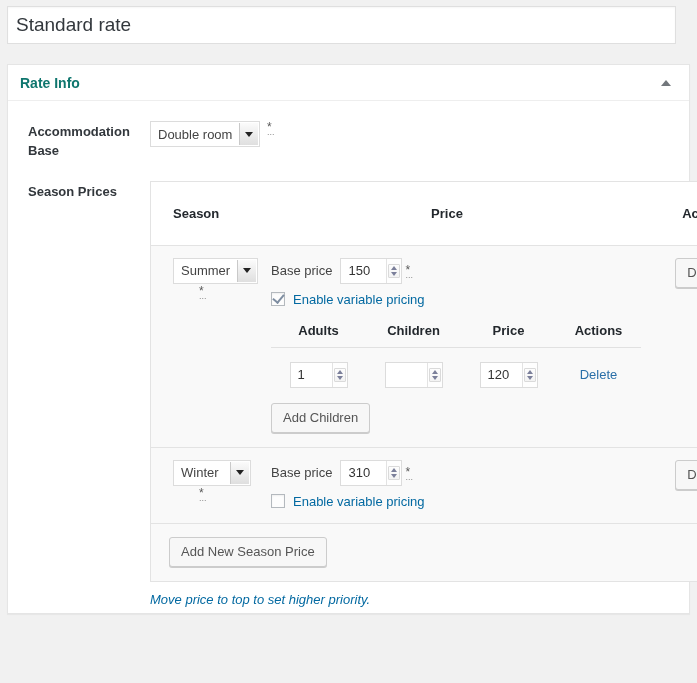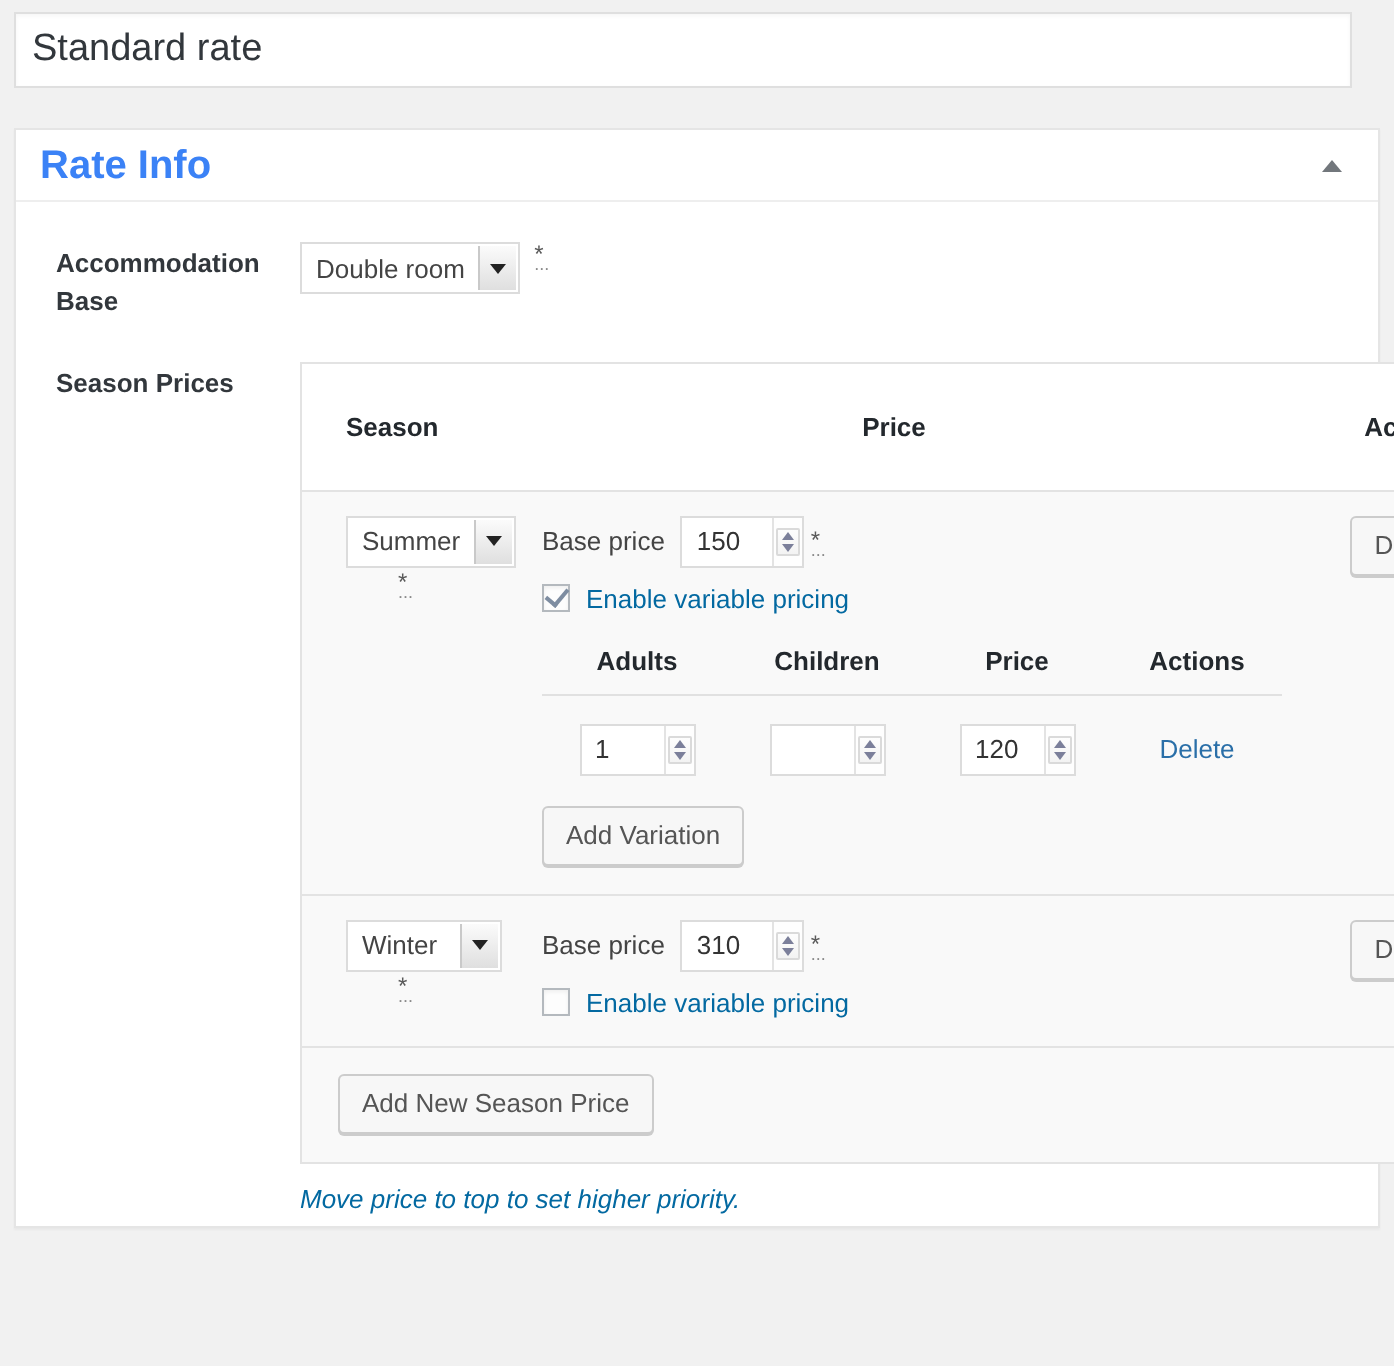--- a/index.html
+++ b/index.html
@@ -43,23 +43,23 @@
     position: relative;
     height: 36px;
     border-bottom: 1px solid #eeeeee;
     padding: 0 12px;
     display: flex;
     align-items: center;
     background: #fff;
   }
   .panel-head h3 {
     margin: 0;
-    font-size: 20px;
+    font-size: 14px;
     font-weight: 600;
-    color: #3b82f6;
+    color: #0f766e;
     line-height: 1;
   }
   .toggle-btn {
     position: absolute;
     right: 6px;
     top: 0;
     height: 100%;
     width: 34px;
     display: flex;
     align-items: center;
@@ -416,21 +416,21 @@
                           </span>
                         </span>
                       </span>
                     </div>
                     <div class="vc-actions">
                       <span class="link-del">Delete</span>
                     </div>
                   </div>
 
                   <div class="addvar-wrap">
-                    <span class="btn">Add Variation</span>
+                    <span class="btn">Add Children</span>
                   </div>
                 </div>
               </div>
             </div>
 
             <div class="rc-action">
               <span class="btn">Delete</span>
             </div>
           </div>
 

